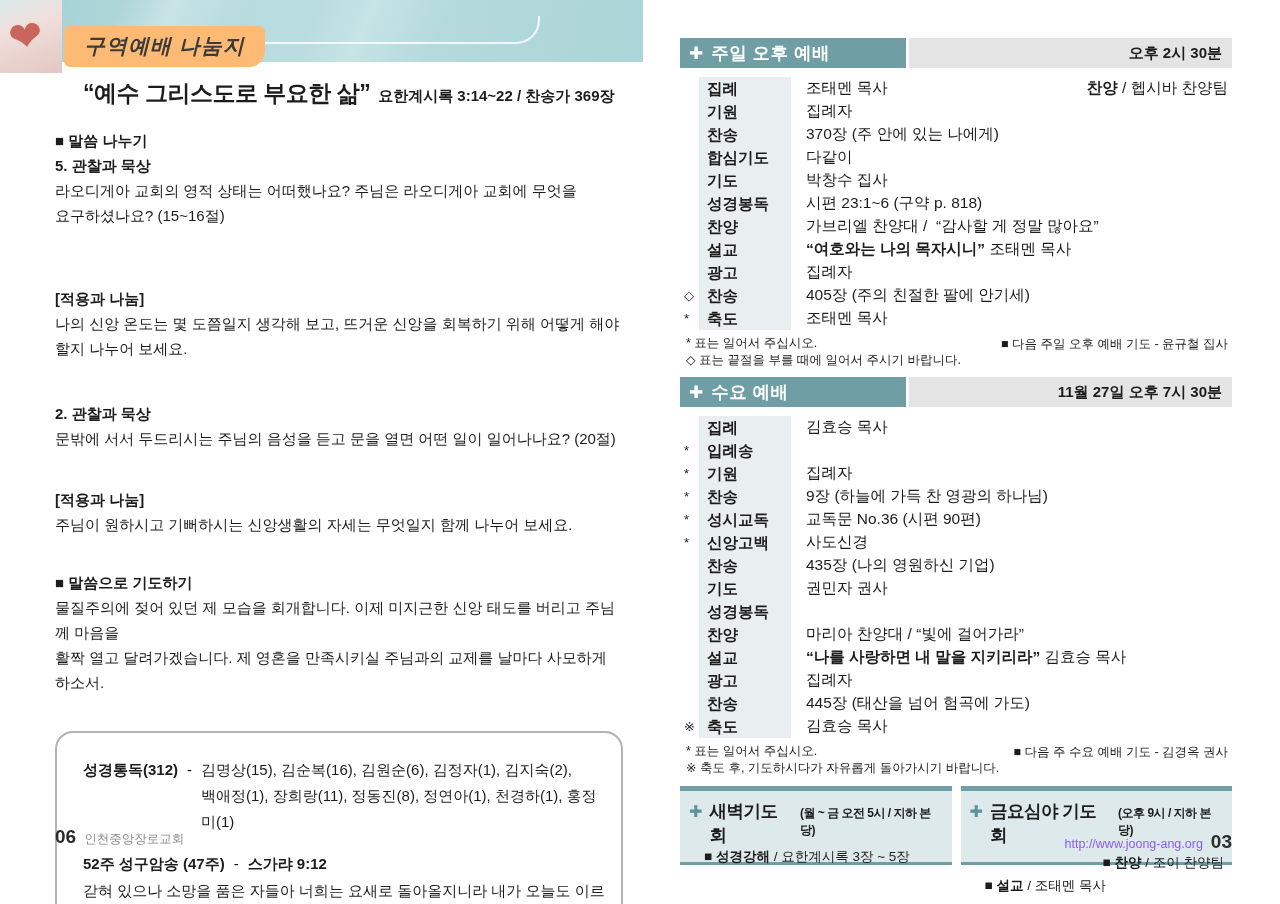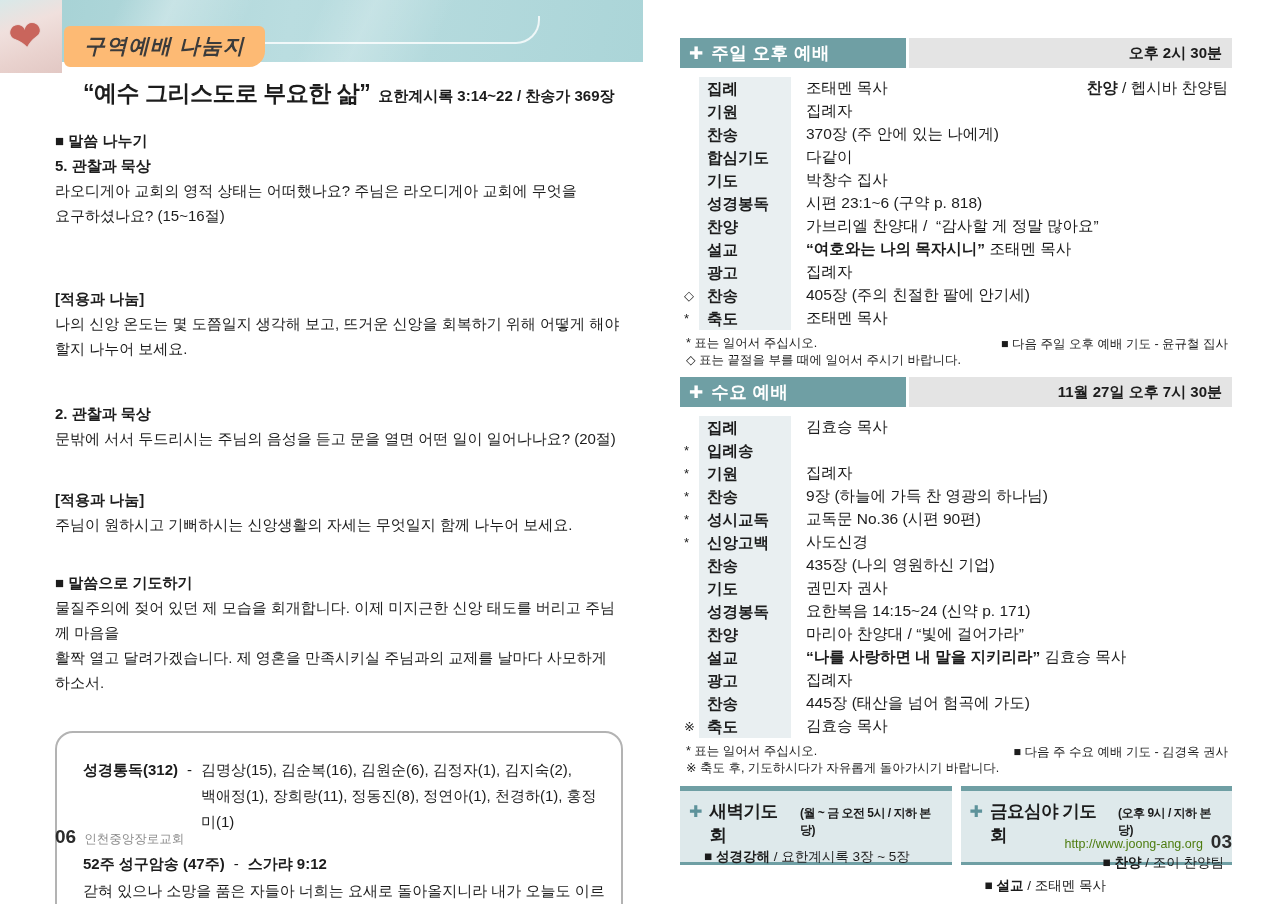--- a/index.html
+++ b/index.html
@@ -82,21 +82,21 @@
   .pbox-title .cross { color:#5d929a; font-size:16px; font-weight:bold; }
   .pbox-title .t { font-weight:bold; font-size:17.5px; letter-spacing:-0.5px; }
   .pbox-title .sub { font-weight:bold; font-size:12px; letter-spacing:-0.5px; }
   .pbox-line { font-size:13.5px; margin-top:8px; padding-left:15px; white-space:pre; }
   .pbox-line.first { margin-top:1px; }
   .pbox-line b { font-weight:bold; }
   .pbox.friday .pbox-line { margin-top:5px; }
   .pbox.friday .pbox-line.first { margin-top:7px;text-align:right; }
 
   .footer-right { position:absolute; right:48px; top:831px; display:flex; align-items:baseline; gap:8px; }
-  .footer-right .url { font-size:12.5px; color:#4d7c0f; }
+  .footer-right .url { font-size:12.5px; color:#8b5cf6; }
   .footer-right .num { font-size:19px; font-weight:bold; color:#2b2b2b; }
 </style>
 </head>
 <body>
 
 <div class="banner">
   <div class="streaks"></div>
   <div class="swoosh"></div>
 </div>
 <div class="photo">
@@ -274,21 +274,20 @@
       <span class="content"><span>435장 (나의 영원하신 기업)</span></span>
     </div>
     <div class="row">
       <span class="marker"></span>
       <span class="label">기도</span>
       <span class="content"><span>권민자 권사</span></span>
     </div>
     <div class="row">
       <span class="marker"></span>
       <span class="label">성경봉독</span>
-      <span class="content"><span>요한복음 14:15~24 (신약 p. 171)</span></span>
     </div>
     <div class="row">
       <span class="marker"></span>
       <span class="label">찬양</span>
       <span class="content"><span>마리아 찬양대 / “빛에 걸어가라”</span></span>
     </div>
     <div class="row">
       <span class="marker"></span>
       <span class="label">설교</span>
       <span class="content"><b>“나를 사랑하면 내 말을 지키리라”</b><span> 김효승 목사</span></span>

